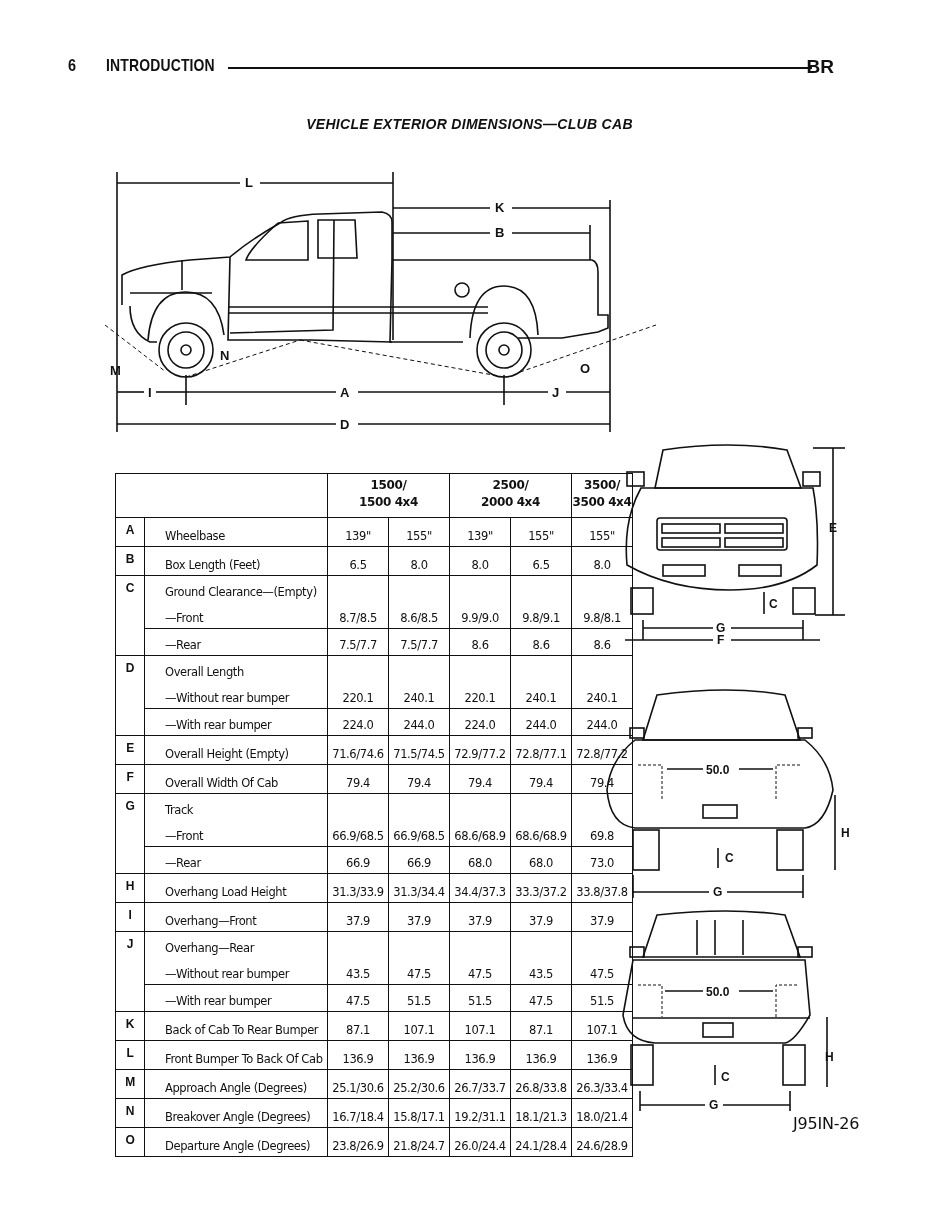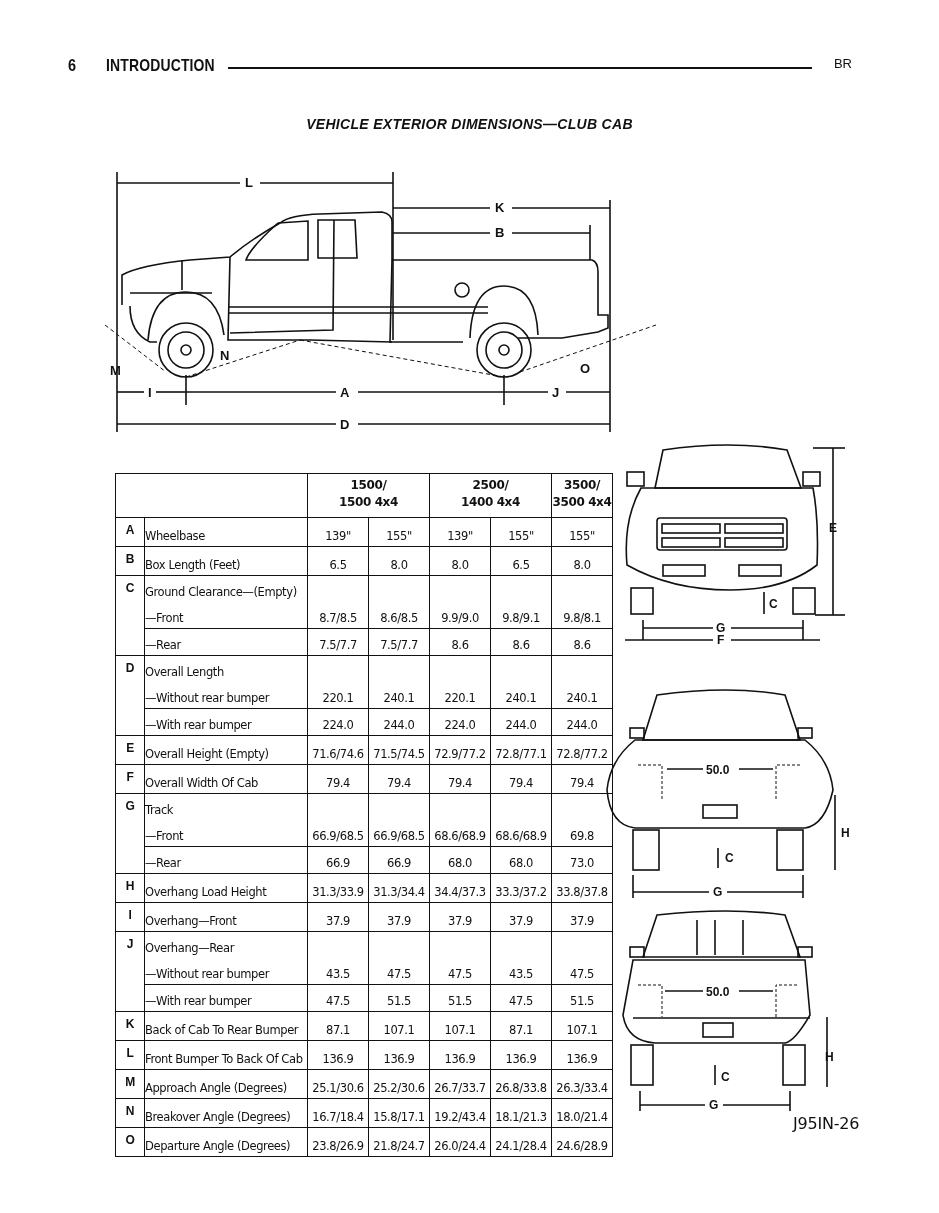--- a/index.html
+++ b/index.html
@@ -2,34 +2,34 @@
 <html><head>
 <meta charset="utf-8">
 <style>
   html, body { margin: 0; padding: 0; background: #ffffff; }
   body { width: 939px; height: 1213px; position: relative; overflow: hidden; color: #111; font-family: "Liberation Sans", sans-serif; }
 
   .header { position: absolute; left: 62px; top: 56px; width: 790px; height: 24px; }
   .header .pnum { position: absolute; left: 6px; top: 0; font-weight: bold; font-size: 17px; transform: scaleX(0.85); transform-origin: left; }
   .header .sect { position: absolute; left: 44px; top: 0; font-weight: bold; font-size: 17px; transform: scaleX(0.82); transform-origin: left; letter-spacing: 0.2px; }
   .header .rule { position: absolute; left: 166px; right: 40px; top: 11px; border-top: 2px solid #111; }
-  .header .code { position: absolute; right: 0; top: 0; font-weight: normal; font-size: 13px; }
+  .header .code { position: absolute; right: 18px; top: 0; font-weight: bold; font-size: 19px; }
 
   .title { position: absolute; left: 0; width: 939px; top: 116px; text-align: center; font-weight: bold; font-style: italic; font-size: 14px; letter-spacing: 0.3px; }
 
   .side-diagram { position: absolute; left: 100px; top: 160px; width: 560px; height: 280px; }
   .front-diagram { position: absolute; left: 605px; top: 440px; width: 250px; height: 230px; }
   .rear-diagram { position: absolute; left: 605px; top: 680px; width: 250px; height: 225px; }
   .rear2-diagram { position: absolute; left: 605px; top: 905px; width: 250px; height: 210px; }
   svg text { font-family: "Liberation Sans", sans-serif; font-weight: bold; fill: #111; }
 
   table.dims { position: absolute; left: 91px; top: 473px; border-collapse: collapse; font-family: "DejaVu Sans", sans-serif; font-size: 11.5px; letter-spacing: -0.4px; margin-left: 24px; }
   table.dims td { border: 1.5px solid #111; padding: 0; height: 23px; vertical-align: bottom; padding-bottom: 3px; }
   table.dims td.letter { width: 28px; text-align: center; font-weight: bold; font-family: "Liberation Sans", sans-serif; font-size: 12px; vertical-align: top; padding-top: 5px; padding-bottom: 0; }
-  table.dims td.label { width: 162px; padding-left: 0; }
+  table.dims td.label { width: 162px; padding-left: 20px; }
   table.dims td.val { text-align: center; width: 60px; }
   table.dims td.hdr { text-align: center; font-weight: bold; font-family: "DejaVu Sans", sans-serif; font-size: 12px; height: 40px; vertical-align: middle; line-height: 17px; }
   .subline { display: block; }
   .indent { padding-left: 22px; }
   .noline-top { border-top: none !important; }
   .noline-bottom { border-bottom: none !important; }
 
   .footnotes { position: absolute; left: 92px; top: 1088px; font-family: "DejaVu Sans", sans-serif; font-size: 11.5px; line-height: 17px; letter-spacing: -0.3px; }
   .fig-id { position: absolute; left: 793px; top: 1114px; font-family: "DejaVu Sans", sans-serif; font-size: 16px; letter-spacing: -0.2px; }
 </style>
@@ -233,21 +233,21 @@
 <table class="dims">
   <tbody>
       <tr>
     <td class="hdr" colspan="2"></td>
     <td class="hdr" colspan="2">
           <span class="subline">1500/</span>
           <span class="subline">1500 4x4</span>
         </td>
     <td class="hdr" colspan="2">
           <span class="subline">2500/</span>
-          <span class="subline">1400 4x4</span>
+          <span class="subline">2000 4x4</span>
         </td>
     <td class="hdr">
           <span class="subline">3500/</span>
           <span class="subline">3500 4x4</span>
         </td>
   </tr>
 
   <tr>
     <td class="letter">A</td>
     <td class="label">Wheelbase</td>
@@ -420,21 +420,21 @@
     <td class="val">26.7/33.7</td>
     <td class="val">26.8/33.8</td>
     <td class="val">26.3/33.4</td>
   </tr>
 
   <tr>
     <td class="letter">N</td>
     <td class="label">Breakover Angle (Degrees)</td>
     <td class="val">16.7/18.4</td>
     <td class="val">15.8/17.1</td>
-    <td class="val">19.2/43.4</td>
+    <td class="val">19.2/31.1</td>
     <td class="val">18.1/21.3</td>
     <td class="val">18.0/21.4</td>
   </tr>
 
   <tr>
     <td class="letter">O</td>
     <td class="label">Departure Angle (Degrees)</td>
     <td class="val">23.8/26.9</td>
     <td class="val">21.8/24.7</td>
     <td class="val">26.0/24.4</td>

